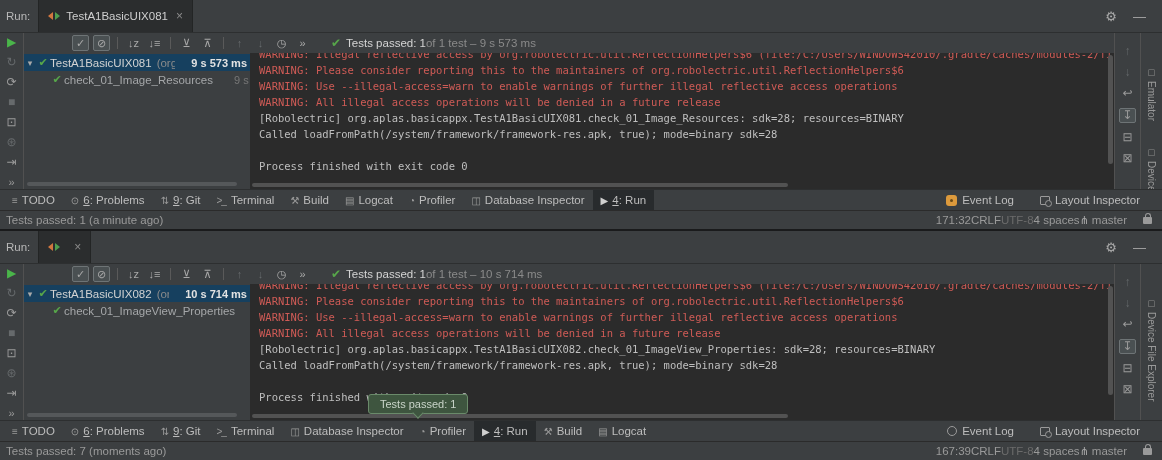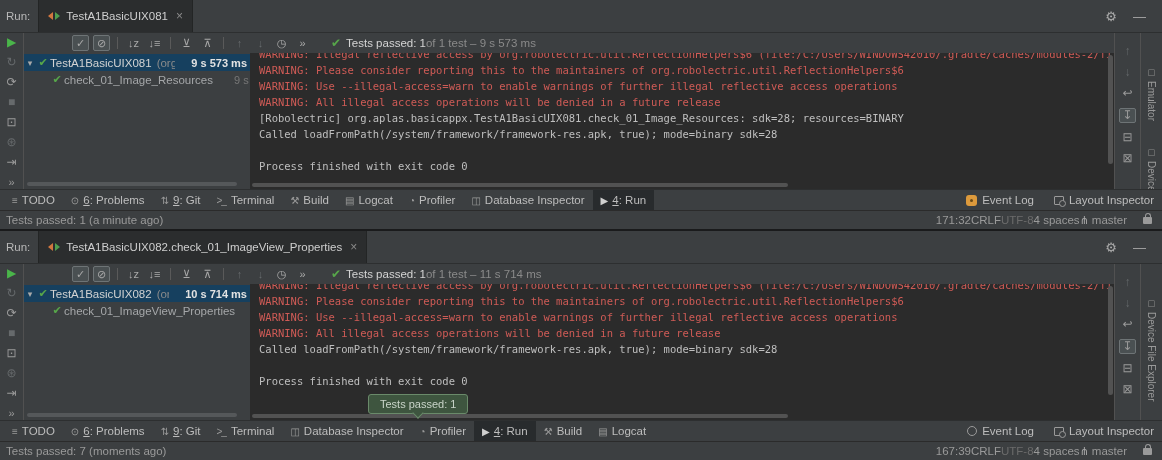--- a/index.html
+++ b/index.html
@@ -76,21 +76,21 @@
   .stripebtn .sico { font-size:9px; color:#8a8a8a; }
 
   
   .twbar { height:21px; background:#3c3f41; border-top:1px solid #2d2f30; display:flex; align-items:stretch; padding-left:4px; font-size:11.5px; color:#bdbdbd; }
   .twi { display:flex; align-items:center; padding:0 8px; gap:5px; white-space:nowrap; }
   .twi.sel { background:#282b2d; }
   .twico { font-size:10px; color:#9a9a9a; letter-spacing:-1px; }
   .twi.sel .twico { color:#cfcfcf; }
   .twkey { text-decoration:underline; }
   .twsp { flex:1; }
-  .twright { display:flex; align-items:center; gap:20px; padding-right:8px; }
+  .twright { display:flex; align-items:center; gap:26px; padding-right:22px; }
   .evbadge { width:11px; height:11px; border-radius:3px; background:#dd9a3c; position:relative; display:inline-block; }
   .evbadge::after { content:""; position:absolute; left:4px; top:4px; width:3px; height:3px; border-radius:50%; background:#6b4a16; }
   .evoutline { width:10px; height:10px; border-radius:50%; border:1.5px solid #9a9a9a; display:inline-block; }
   .liicon { width:10px; height:9px; border:1.5px solid #9a9a9a; border-radius:1px; position:relative; display:inline-block; }
   .liicon::after { content:""; position:absolute; right:-3px; bottom:-3px; width:5px; height:5px; border:1.5px solid #9a9a9a; border-radius:50%; background:#3c3f41; }
   .twbtn { display:flex; align-items:center; gap:5px; }
 
   
   .sbar { height:19px; background:#3c3f41; border-top:1px solid #2b2b2b; display:flex; align-items:center; font-size:11.5px; color:#9a9a9a; padding:0 10px 0 6px; }
   .ssp { flex:1; }
@@ -278,21 +278,20 @@
 </div>
 
 <div class="panel bottom">
   <div class="hdr">
     <span class="runlbl">Run:</span>
     <div class="tab">
       <span class="cfgico">
           <i class="t1"></i>
           <i class="t2"></i>
         </span>
-      <span class="tabtitle">TestA1BasicUIX082.check_01_ImageView_Properties</span>
       <span class="tabclose">×</span>
     </div>
     <div class="hsp"></div>
     <span class="hico">⚙</span>
     <span class="hico">—</span>
   </div>
 
   <div class="bodyrow">
     <div class="lstrip">
       <span class="lico green">▶</span>
@@ -316,21 +315,21 @@
         <span class="tbtn">⊻</span>
         <span class="tbtn">⊼</span>
         <span class="tsep"></span>
         <span class="tbtn dim">↑</span>
         <span class="tbtn dim">↓</span>
         <span class="tbtn">◷</span>
         <span class="tbtn">»</span>
         <span class="tstatus">
           <span class="chk">✔</span>
           <span class="strong">Tests passed: 1</span>
-          <span class="rest">of 1 test – 11 s 714 ms</span>
+          <span class="rest">of 1 test – 10 s 714 ms</span>
         </span>
       </div>
 
       <div class="contentrow">
         <div class="tree">
           <div class="trow sel">
             <span class="tchev">▾</span>
             <span class="tcheck">✔</span>
             <span class="tname">TestA1BasicUIX082</span>
             <span class="tpkg">(org.aplas.basica</span>
@@ -343,20 +342,21 @@
             <span class="tdur dim">10 s 714 ms</span>
           </div>
           <div class="hscroll"></div>
         </div>
 
         <div class="console">
           <div class="cl warn first">WARNING: Illegal reflective access by org.robolectric.util.ReflectionHelpers$6 (file:/C:/Users/WINDOWS42010/.gradle/caches/modules-2/files-2.</div>
           <div class="cl warn">WARNING: Please consider reporting this to the maintainers of org.robolectric.util.ReflectionHelpers$6</div>
           <div class="cl warn">WARNING: Use --illegal-access=warn to enable warnings of further illegal reflective access operations</div>
           <div class="cl warn">WARNING: All illegal access operations will be denied in a future release</div>
+          <div class="cl">[Robolectric] org.aplas.basicappx.TestA1BasicUIX082.check_01_ImageView_Properties: sdk=28; resources=BINARY</div>
           <div class="cl">Called loadFromPath(/system/framework/framework-res.apk, true); mode=binary sdk=28</div>
           <div class="cl"></div>
           <div class="cl">Process finished with exit code 0</div>
           <div class="vscroll"></div>
           <div class="hscroll"></div>
         </div>
       </div>
     </div>
 
     <div class="rtools">

